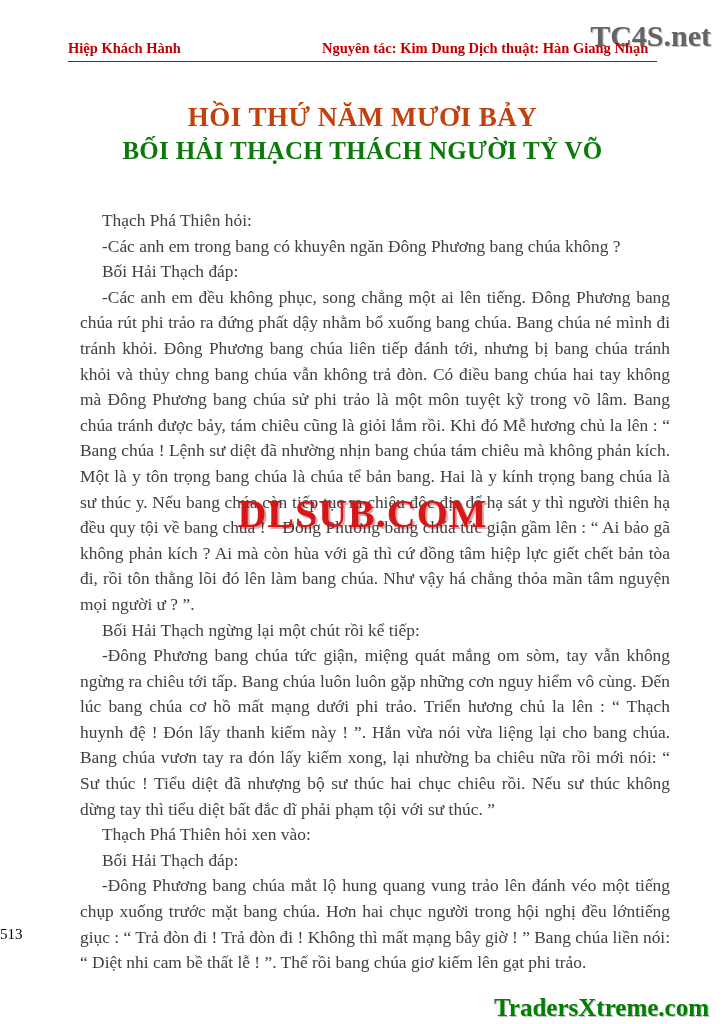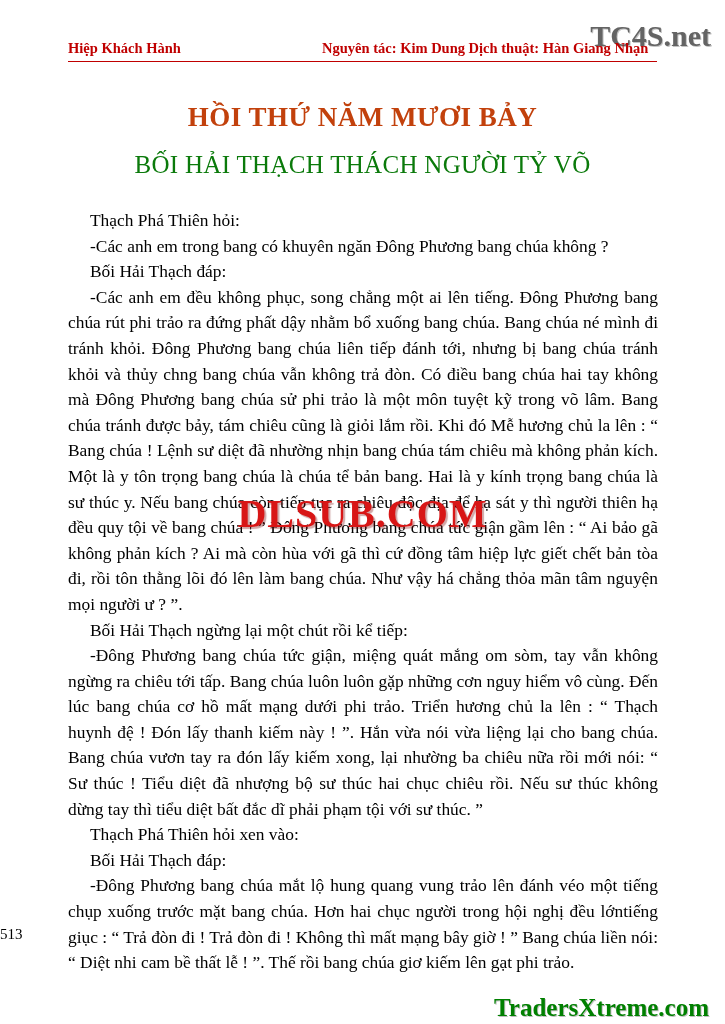--- a/index.html
+++ b/index.html
@@ -83,38 +83,38 @@
   }
   .title-1 {
     font-size: 27px;
     font-weight: bold;
     color: #c2410c;
     letter-spacing: 0.5px;
     line-height: 34px;
   }
   .title-2 {
     font-size: 25px;
-    font-weight: normal;
+    font-weight: bold;
     color: #0b7a0b;
     letter-spacing: 0.3px;
     line-height: 34px;
-    margin-top: 14px;
+    margin-top: 0;
   }
 
   
   .body-text {
     position: absolute;
     top: 208px;
-    left: 68px;
+    left: 80px;
     width: 590px;
     font-size: 17.4px;
     line-height: 25.6px;
     text-align: justify;
     text-justify: inter-word;
-    color: #000000;
+    color: #404040;
   }
   .body-text p {
     margin: 0;
     text-indent: 22px;
   }
 
   
   .watermark-center {
     position: absolute;
     top: 490px;

